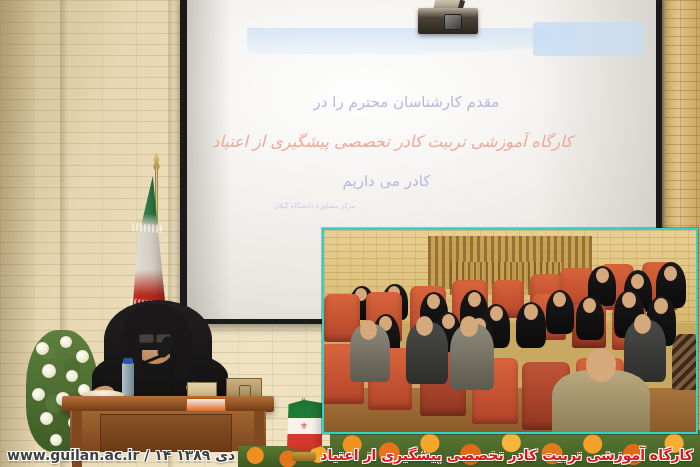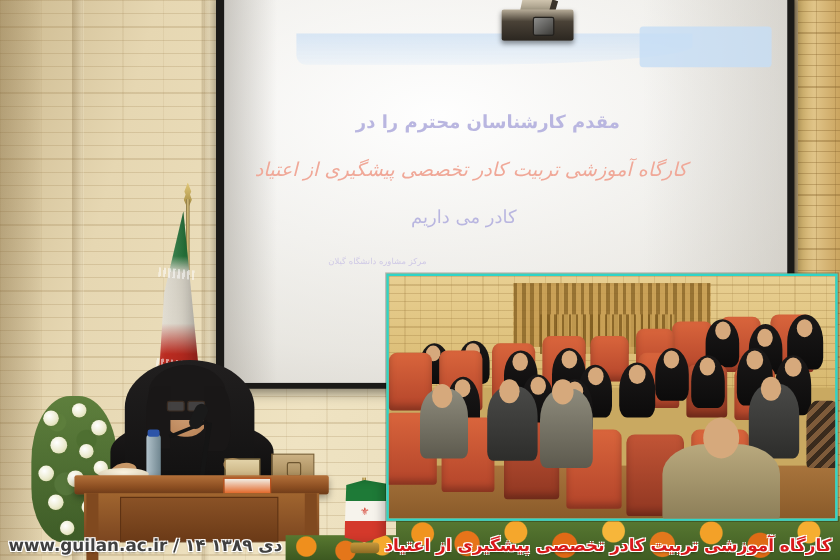--- a/index.html
+++ b/index.html
@@ -48,24 +48,24 @@
   
   .slide{position:absolute;left:46px;top:0;right:0;bottom:0;}
   .slide-band{position:absolute;left:14px;top:28px;width:330px;height:26px;
     background:linear-gradient(to bottom,rgba(205,224,244,.75),rgba(222,236,250,.35));
     border-radius:0 0 60% 8px;filter:blur(.4px);}
   .slide-band2{position:absolute;left:300px;top:22px;width:110px;height:34px;
     background:rgba(198,221,245,.80);border-radius:3px;filter:blur(.5px);}
 
   .slide-line{position:absolute;width:100%;text-align:center;
     font-family:"DejaVu Sans",sans-serif;direction:rtl;white-space:nowrap;}
-  .sl1{top:93px;left:-38px;font-size:15px;color:#b9b6e0;letter-spacing:.4px;filter:blur(.45px);font-weight:bold;}
+  .sl1{top:93px;left:-38px;font-size:15px;color:#b9b6e0;letter-spacing:.4px;filter:blur(.45px);}
   .sl2{top:132px;left:-52px;font-size:16px;color:#f0a898;font-style:italic;letter-spacing:.4px;filter:blur(.45px);}
   .sl3{top:172px;left:-58px;font-size:15px;color:#b9b6e0;letter-spacing:.4px;filter:blur(.45px);}
-  .sl4{top:214px;left:-130px;font-size:7px;color:#cfc9e6;filter:blur(.5px);}
+  .sl4{top:202px;left:-130px;font-size:7px;color:#cfc9e6;filter:blur(.5px);}
 
   
   .projector{position:absolute;left:418px;top:8px;width:60px;height:26px;
     background:linear-gradient(to bottom,#b6ab97,#4a4237 38%,#2b2620 100%);
     border-radius:2px;box-shadow:0 2px 4px rgba(0,0,0,.4);}
   .proj-lens{position:absolute;left:26px;top:6px;width:16px;height:14px;
     background:linear-gradient(145deg,#8d8d8b,#3c3b38);border:1px solid #23211e;border-radius:2px;}
   .proj-mount{position:absolute;left:434px;top:0px;width:28px;height:12px;
     background:linear-gradient(to bottom,#cfc4ae,#8e8471);transform:skewX(-12deg);}
   .proj-arm{position:absolute;left:458px;top:0;width:5px;height:16px;background:#3a342b;transform:rotate(16deg);}

